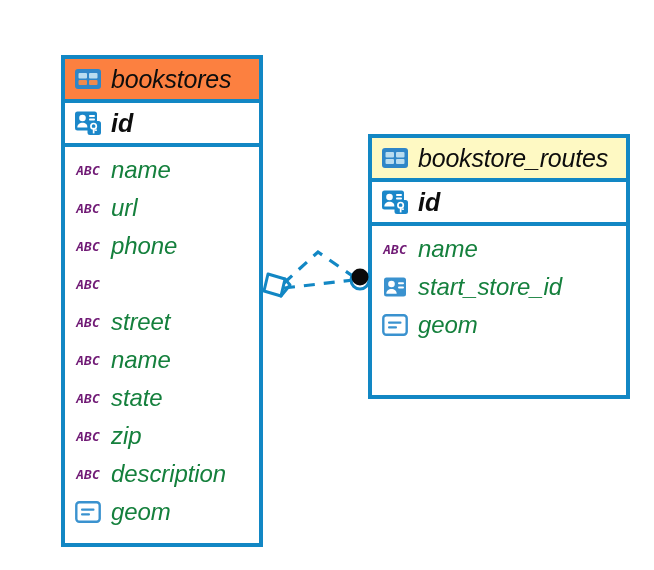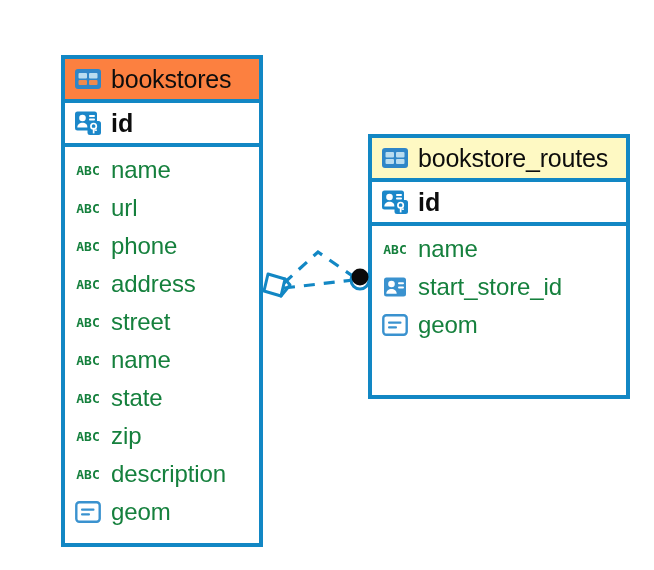--- a/index.html
+++ b/index.html
@@ -13,20 +13,21 @@
     position: relative;
     overflow: hidden;
     font-family: "Liberation Sans", sans-serif;
   }
 
   #canvas {
     position: absolute;
     inset: 0;
     width: 654px;
     height: 570px;
+    font-style: italic;
   }
 
   
   .entity {
     position: absolute;
     box-sizing: border-box;
     border: 4px solid #1287c4;
     background: #ffffff;
   }
   .entity-header {
@@ -83,21 +84,21 @@
     flex: 0 0 auto;
     display: inline-block;
     line-height: 0;
   }
   .icon svg { display: block; }
 
   .abc-icon {
     font-family: "DejaVu Sans Mono", "Liberation Mono", monospace;
     font-size: 13px;
     font-weight: bold;
-    color: #15803d;
+    color: #701a75;
     letter-spacing: 0px;
     line-height: 1;
     width: 28px;
     display: inline-block;
     text-align: center;
   }
 
   
   .connector {
     position: absolute;
@@ -158,21 +159,20 @@
         <span class="fname">url</span>
       </div>
 
       <div class="field-row">
         <span class="icon abc-icon">ABC</span>
         <span class="fname">phone</span>
       </div>
 
       <div class="field-row">
         <span class="icon abc-icon">ABC</span>
-        <span class="fname">address</span>
       </div>
 
       <div class="field-row">
         <span class="icon abc-icon">ABC</span>
         <span class="fname">street</span>
       </div>
 
       <div class="field-row">
         <span class="icon abc-icon">ABC</span>
         <span class="fname">name</span>

